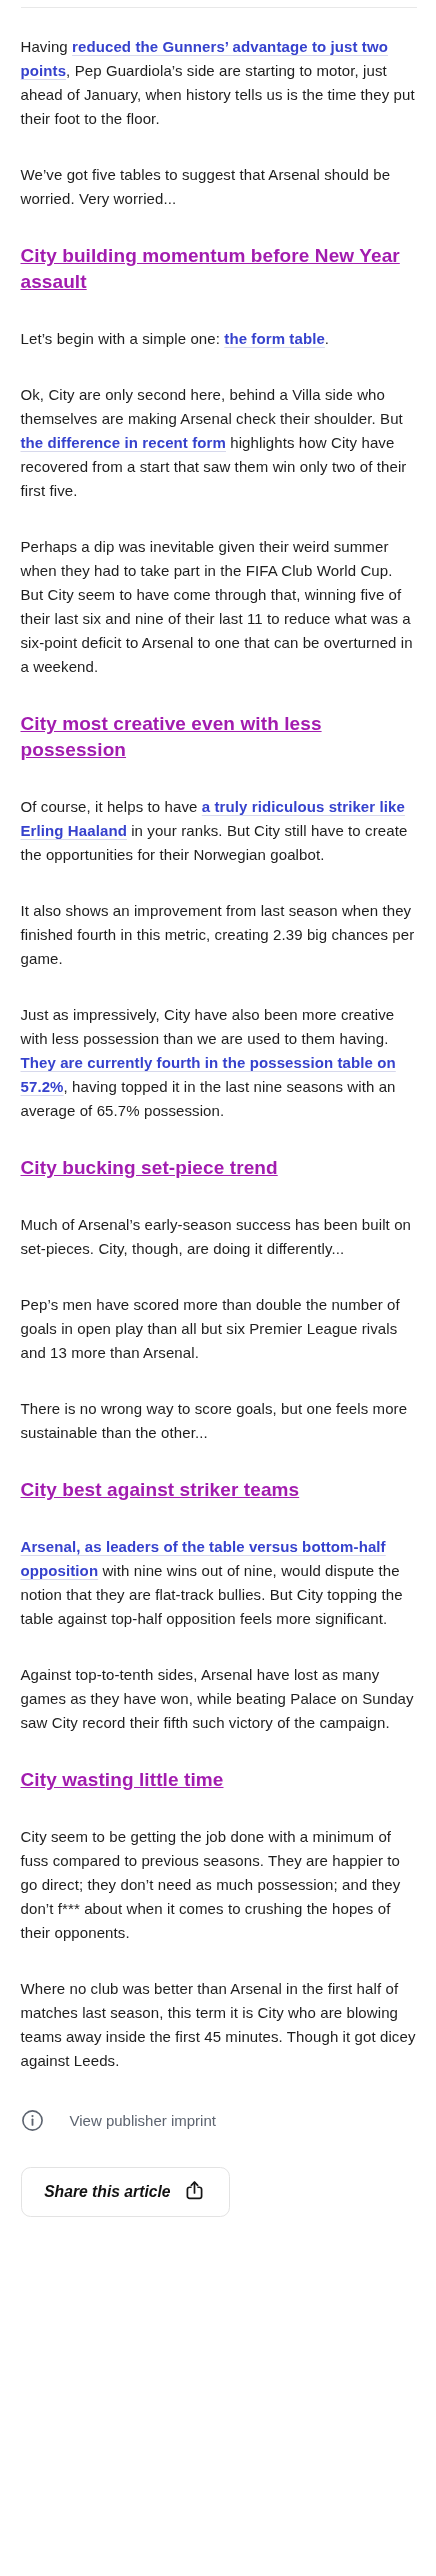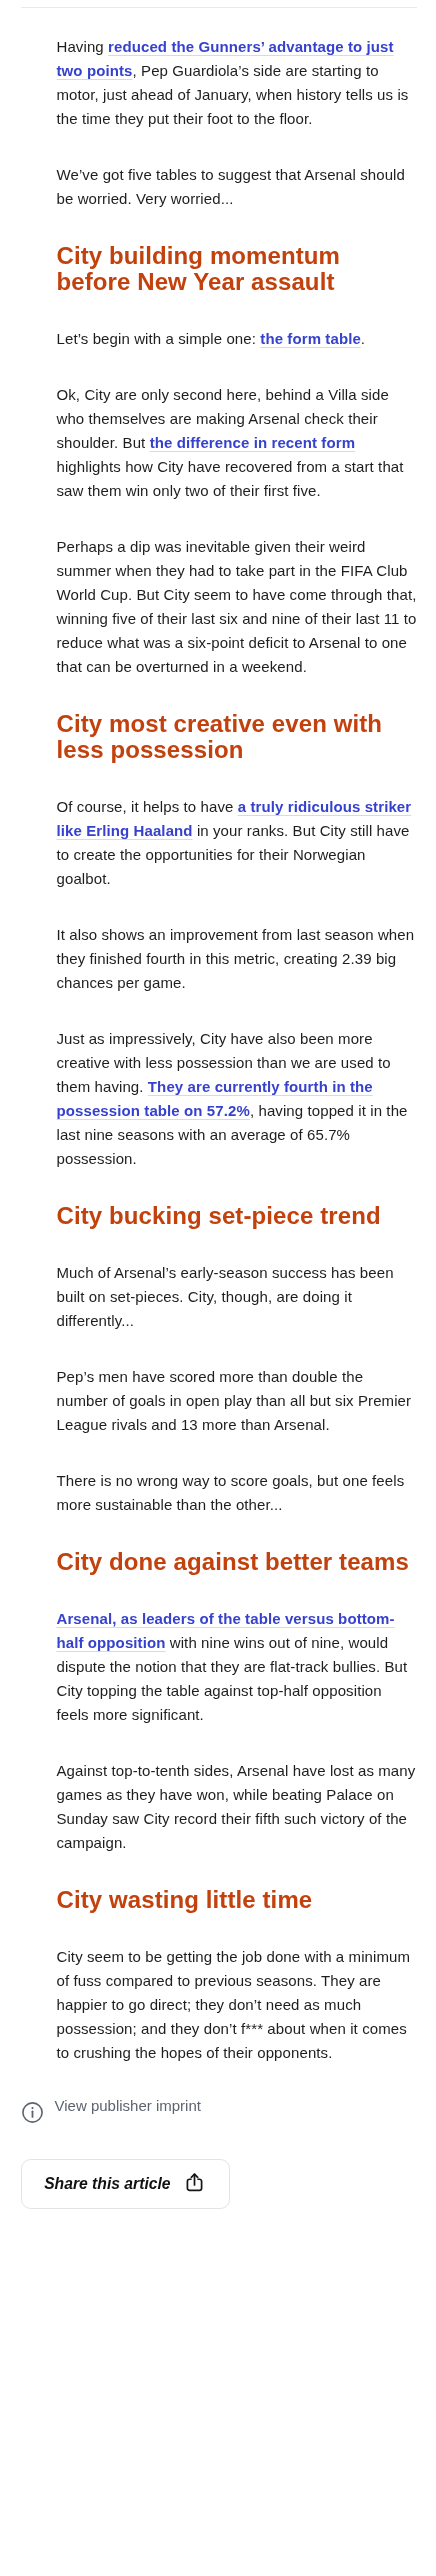--- a/index.html
+++ b/index.html
@@ -11,49 +11,50 @@
     color: #1e1e1e;
     -webkit-font-smoothing: antialiased;
   }
   .top-divider {
     height: 1.4px;
     background: #e8e8e8;
     margin: 6.8px 20.5px 0 20.5px;
   }
   .content {
     padding: 27px 20.5px 0 20.5px;
-    margin-left: 36px;
   }
   .para {
     font-size: 15px;
     line-height: 24px;
     letter-spacing: 0.1px;
     color: #1e1e1e;
     margin: 0 0 32px 0;
   }
   .heading {
-    font-size: 24px;
+    font-size: 19px;
     line-height: 26px;
     font-weight: 700;
-    color: #c2410c;
+    color: #a21caf;
     letter-spacing: 0.1px;
     margin: 0 0 32px 0;
+    text-decoration: underline;
   }
   .inline-link {
     color: #3642cd;
     font-weight: 700;
     text-decoration: underline;
     text-decoration-color: #d6d8ec;
     text-decoration-thickness: 1.4px;
     text-underline-offset: 3.4px;
     cursor: pointer;
   }
   .imprint-row {
     display: flex;
-    gap: 11px;
+    align-items: center;
+    gap: 26px;
     padding: 0 20.5px;
     height: 30px;
     color: #5d6470;
     font-size: 15px;
     cursor: pointer;
   }
   .imprint-row .icon-wrap { display: flex; align-items: center; }
   .share-btn {
     display: inline-flex;
     align-items: center;
@@ -89,25 +90,26 @@
     <p class="para"><span>Ok, City are only second here, behind a Villa side who themselves are making Arsenal check their shoulder. But </span><a class="inline-link">the difference in recent form</a><span> highlights how City have recovered from a start that saw them win only two of their first five.</span></p>
     <p class="para"><span>Perhaps a dip was inevitable given their weird summer when they had to take part in the FIFA Club World Cup. But City seem to have come through that, winning five of their last six and nine of their last 11 to reduce what was a six-point deficit to Arsenal to one that can be overturned in a weekend.</span></p>
     <h2 class="heading"><span>City most creative even with less possession</span></h2>
     <p class="para"><span>Of course, it helps to have </span><a class="inline-link">a truly ridiculous striker like Erling Haaland</a><span> in your ranks. But City still have to create the opportunities for their Norwegian goalbot.</span></p>
     <p class="para"><span>It also shows an improvement from last season when they finished fourth in this metric, creating 2.39 big chances per game.</span></p>
     <p class="para"><span>Just as impressively, City have also been more creative with less possession than we are used to them having. </span><a class="inline-link">They are currently fourth in the possession table on 57.2%</a><span>, having topped it in the last nine seasons with an average of 65.7% possession.</span></p>
     <h2 class="heading"><span>City bucking set-piece trend</span></h2>
     <p class="para"><span>Much of Arsenal’s early-season success has been built on set-pieces. City, though, are doing it differently...</span></p>
     <p class="para"><span>Pep’s men have scored more than double the number of goals in open play than all but six Premier League rivals and 13 more than Arsenal.</span></p>
     <p class="para"><span>There is no wrong way to score goals, but one feels more sustainable than the other...</span></p>
-    <h2 class="heading"><span>City done against better teams</span></h2>
+    <h2 class="heading"><span>City best against striker teams</span></h2>
     <p class="para"><a class="inline-link">Arsenal, as leaders of the table versus bottom-half opposition</a><span> with nine wins out of nine, would dispute the notion that they are flat-track bullies. But City topping the table against top-half opposition feels more significant.</span></p>
     <p class="para"><span>Against top-to-tenth sides, Arsenal have lost as many games as they have won, while beating Palace on Sunday saw City record their fifth such victory of the campaign.</span></p>
     <h2 class="heading"><span>City wasting little time</span></h2>
     <p class="para"><span>City seem to be getting the job done with a minimum of fuss compared to previous seasons. They are happier to go direct; they don’t need as much possession; and they don’t f*** about when it comes to crushing the hopes of their opponents.</span></p>
+    <p class="para"><span>Where no club was better than Arsenal in the first half of matches last season, this term it is City who are blowing teams away inside the first 45 minutes. Though it got dicey against Leeds.</span></p>
   </article>
 
 <div class="imprint-row">
   <span class="icon-wrap">
     <svg width="23" height="23" viewBox="0 0 24 24" aria-hidden="true">
       <circle cx="12" cy="12" r="10" fill="none" stroke="#5d6470" stroke-width="1.7"></circle>
       <line x1="12" y1="10.8" x2="12" y2="16.6" stroke="#5d6470" stroke-width="1.9" stroke-linecap="round"></line>
       <circle cx="12" cy="7.4" r="1.15" fill="#5d6470"></circle>
     </svg>
   </span>

